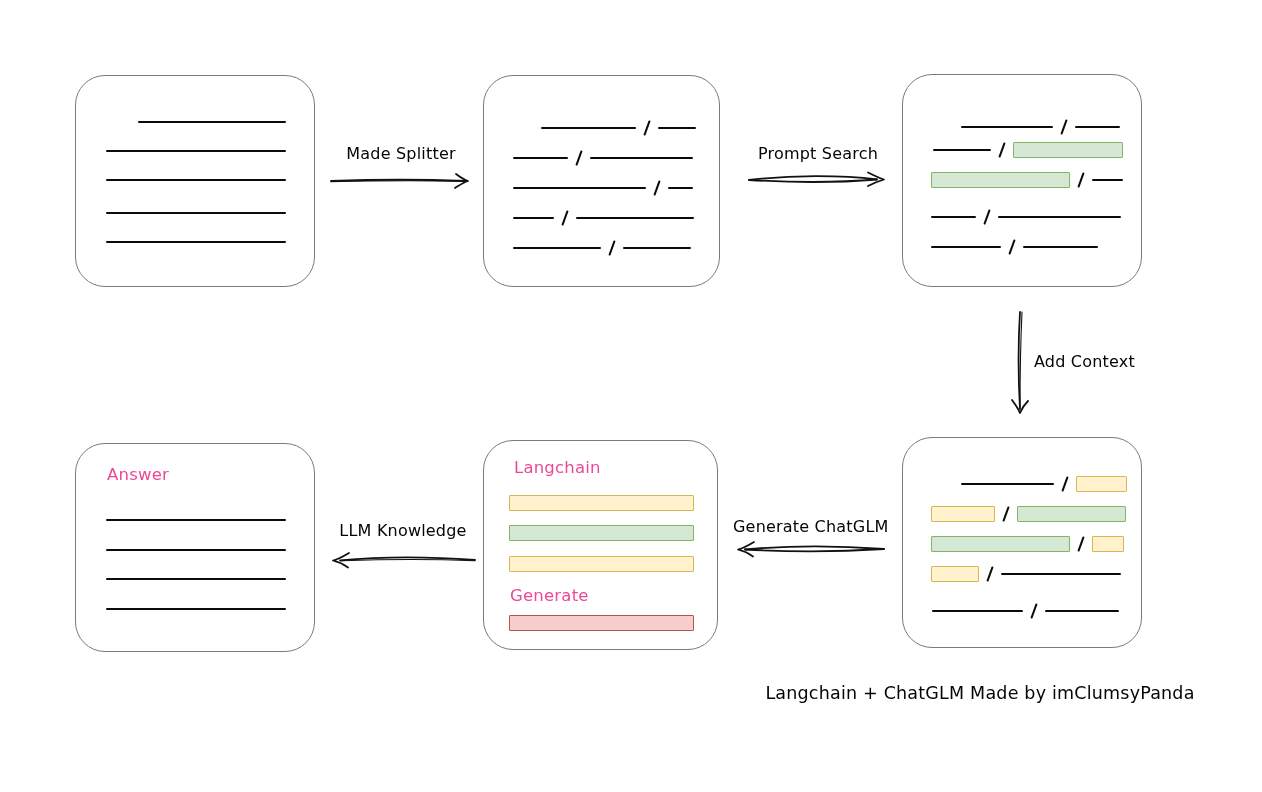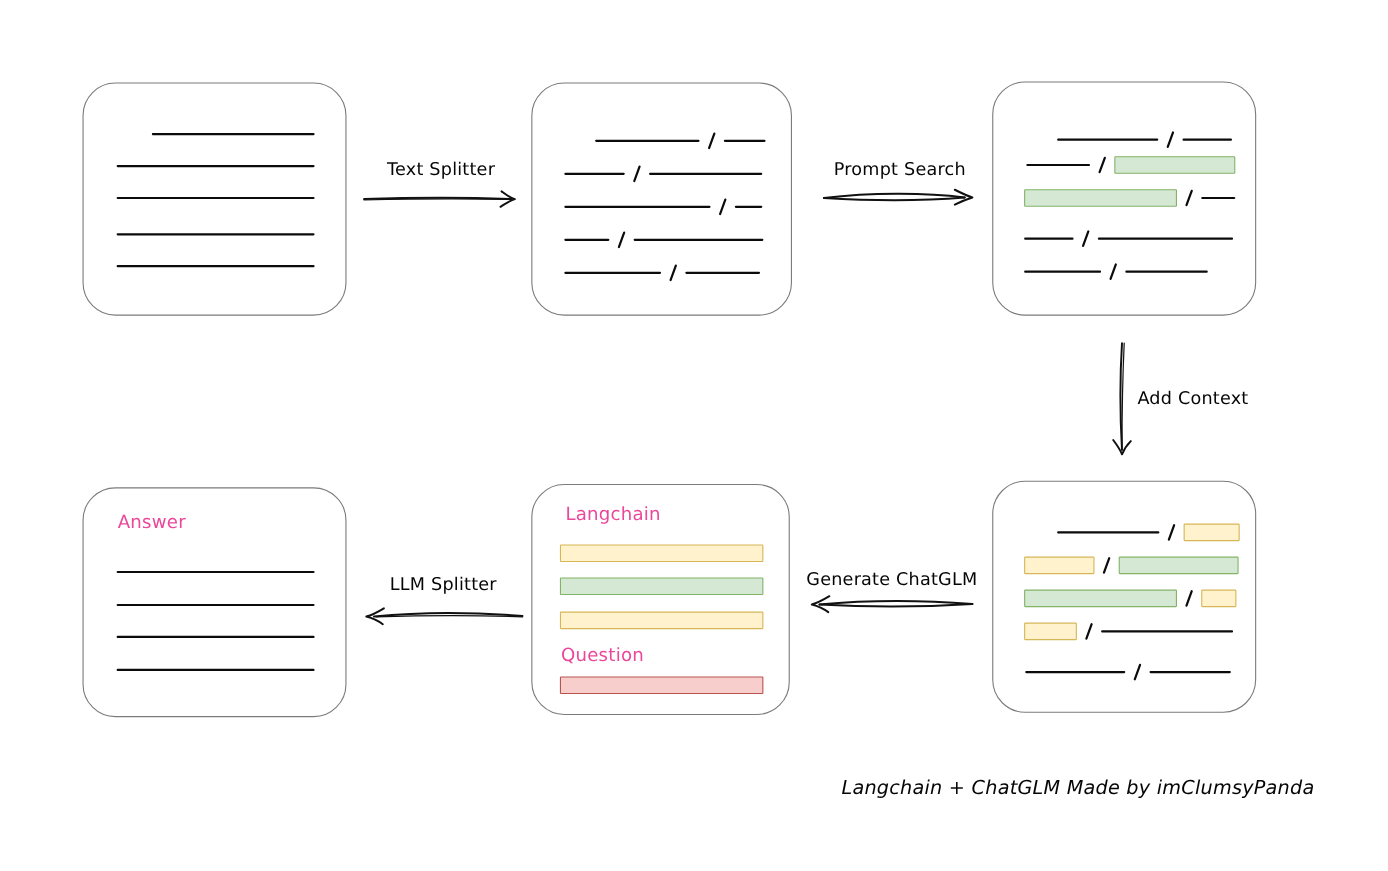--- a/index.html
+++ b/index.html
@@ -142,21 +142,21 @@
       </div>
       <div class="seg-row" style="left: 29px; top: 165px;">
         <div class="seg-line" style="width: 91px;"></div>
         <div class="seg-slash"></div>
         <div class="seg-line" style="width: 74px;"></div>
       </div>
     </div>
 
   <div class="dbox" style="left:483px;top:440px;width:235px;height:210px;">
     <div class="box-title" style="left:30px;top:17px;">Langchain</div>
-    <div class="box-title" style="left:26px;top:145px;">Question</div>
+    <div class="box-title" style="left:26px;top:145px;">Generate</div>
   <div class="seg-row" style="left: 25px; top: 54px;">
         <div class="seg-chip chip-yellow" style="width: 183px;"></div>
       </div>
       <div class="seg-row" style="left: 25px; top: 84px;">
         <div class="seg-chip chip-green" style="width: 183px;"></div>
       </div>
       <div class="seg-row" style="left: 25px; top: 115px;">
         <div class="seg-chip chip-yellow" style="width: 183px;"></div>
       </div>
       <div class="seg-row" style="left: 25px; top: 174px;">
@@ -173,25 +173,25 @@
         <div class="seg-line" style="width: 180px;"></div>
       </div>
       <div class="seg-row" style="left: 30px; top: 127px;">
         <div class="seg-line" style="width: 180px;"></div>
       </div>
       <div class="seg-row" style="left: 30px; top: 157px;">
         <div class="seg-line" style="width: 180px;"></div>
       </div>
     </div>
 
-  <div class="flow-label" style="left:328px;top:144px;width:146px;">Text Splitter</div>
+  <div class="flow-label" style="left:328px;top:144px;width:146px;">Made Splitter</div>
   <div class="flow-label" style="left:746px;top:144px;width:144px;">Prompt Search</div>
   <div class="flow-label" style="left:1034px;top:352px;text-align:right;">Add Context</div>
   <div class="flow-label" style="left:733px;top:517px;width:154px;">Generate ChatGLM</div>
-  <div class="flow-label" style="left:328px;top:521px;width:150px;">LLM Splitter</div>
+  <div class="flow-label" style="left:328px;top:521px;width:150px;">LLM Knowledge</div>
 
   <svg class="arrow" style="left:328px;top:170px;" width="146" height="22" viewBox="0 0 146 22">
     <path class="main" d="M3,11 C45,9.5 100,9.5 137,11"></path>
     <path class="thin" d="M3,11.8 C45,10.8 100,10.6 134,11.3"></path>
     <path class="head" d="M128,4 C132,7 135,9.5 140,11 C135,12.5 131,15.5 127,18"></path>
   </svg>
 
   <svg class="arrow" style="left:746px;top:168px;" width="144" height="22" viewBox="0 0 144 22">
     <path class="main" d="M3,12 C45,7 95,7 131,11.5"></path>
     <path class="main" d="M3,12 C45,14.5 95,14.5 131,11.5"></path>
@@ -209,15 +209,15 @@
     <path class="main" d="M151,11 C105,14 55,14 12,11.5"></path>
     <path class="head" d="M21,4 C16,7 11,10 5,11.5 C11,13 16,15.5 20,18.5"></path>
   </svg>
 
   <svg class="arrow" style="left:328px;top:549px;" width="150" height="22" viewBox="0 0 150 22">
     <path class="main" d="M147,11 C102,7.5 52,7.5 12,11.5"></path>
     <path class="thin" d="M147,11.8 C102,10 52,10.5 14,11.8"></path>
     <path class="head" d="M21,4 C16,7 11,10 5,11.5 C11,13 16,15.5 20,18.5"></path>
   </svg>
 
-  <div class="credit" style="left:700px;top:706px;width:560px;font-style:italic;">Langchain + ChatGLM Made by imClumsyPanda</div>
+  <div class="credit" style="left:700px;top:682px;width:560px;">Langchain + ChatGLM Made by imClumsyPanda</div>
 
 </div>
 
 </body></html>

